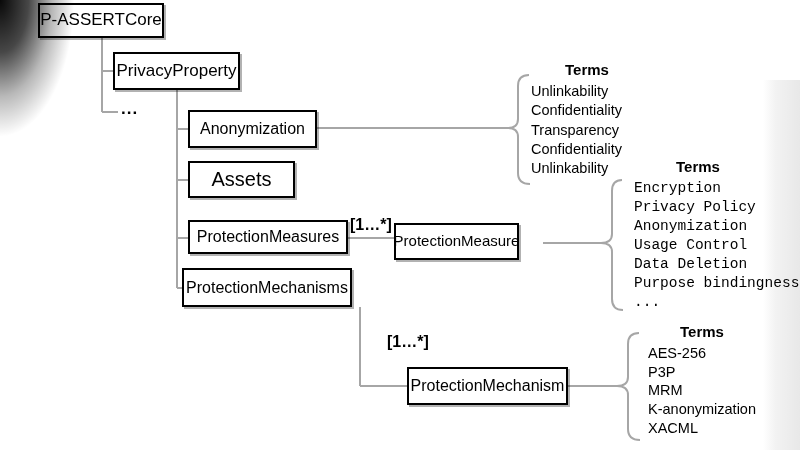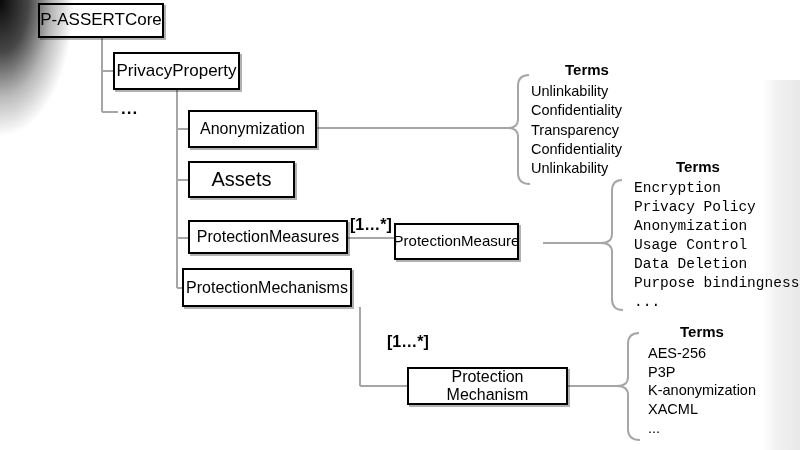--- a/index.html
+++ b/index.html
@@ -22,21 +22,21 @@
     display:flex;align-items:center;justify-content:center;text-align:center;
     box-shadow:2px 2px 0 rgba(0,0,0,0.30);line-height:1.08;
   }
   .n-root{left:38px;top:3px;width:126px;height:35px;font-size:17px;}
   .n-privacy{left:113px;top:52px;width:127px;height:38px;font-size:17px;}
   .n-goal{left:188px;top:110px;width:129px;height:38px;font-size:16px;}
   .n-assets{left:188px;top:161px;width:107px;height:37px;font-size:20px;}
   .n-measures{left:188px;top:220px;width:160px;height:34px;font-size:16px;}
   .n-mechanisms{left:182px;top:268px;width:170px;height:39px;font-size:16px;}
   .n-measure{left:394px;top:223px;width:125px;height:37px;font-size:15px;}
-  .n-mechanism{left:407px;top:367px;width:161px;height:38px;font-size:16px;flex-direction:column;line-height:18px;}
+  .n-mechanism{left:407px;top:367px;width:161px;height:38px;font-size:16px;line-height:18px;}
   .ellipsis-more{position:absolute;left:121px;top:99px;font-size:17px;font-weight:bold;letter-spacing:1px;}
   .mult{position:absolute;font-size:16px;font-weight:bold;}
   .mult-1{left:350px;top:216px;}
   .mult-2{left:387px;top:333px;}
   .terms{position:absolute;}
   .terms .t-head{font-weight:bold;text-align:center;font-size:15px;margin-bottom:4px;}
   .terms .t-item{white-space:nowrap;}
   .terms-1{left:531px;top:61px;width:112px;font-size:14.5px;}
   .terms-1 .t-item{line-height:19.3px;}
   .terms-2{left:634px;top:158px;width:128px;font-size:14.5px;}
@@ -101,20 +101,21 @@
     <div class="t-item">Usage Control</div>
     <div class="t-item">Data Deletion</div>
     <div class="t-item">Purpose bindingness</div>
     <div class="t-item">...</div>
   </div>
 
   <div class="terms terms-3">
     <div class="t-head">Terms</div>
     <div class="t-item">AES-256</div>
     <div class="t-item">P3P</div>
+    <div class="t-item">MRM</div>
     <div class="t-item">K-anonymization</div>
     <div class="t-item">XACML</div>
     <div class="t-item">...</div>
   </div>
 
   <div class="corner-shadow"></div>
   <div class="right-shade"></div>
 
 </div>
 

